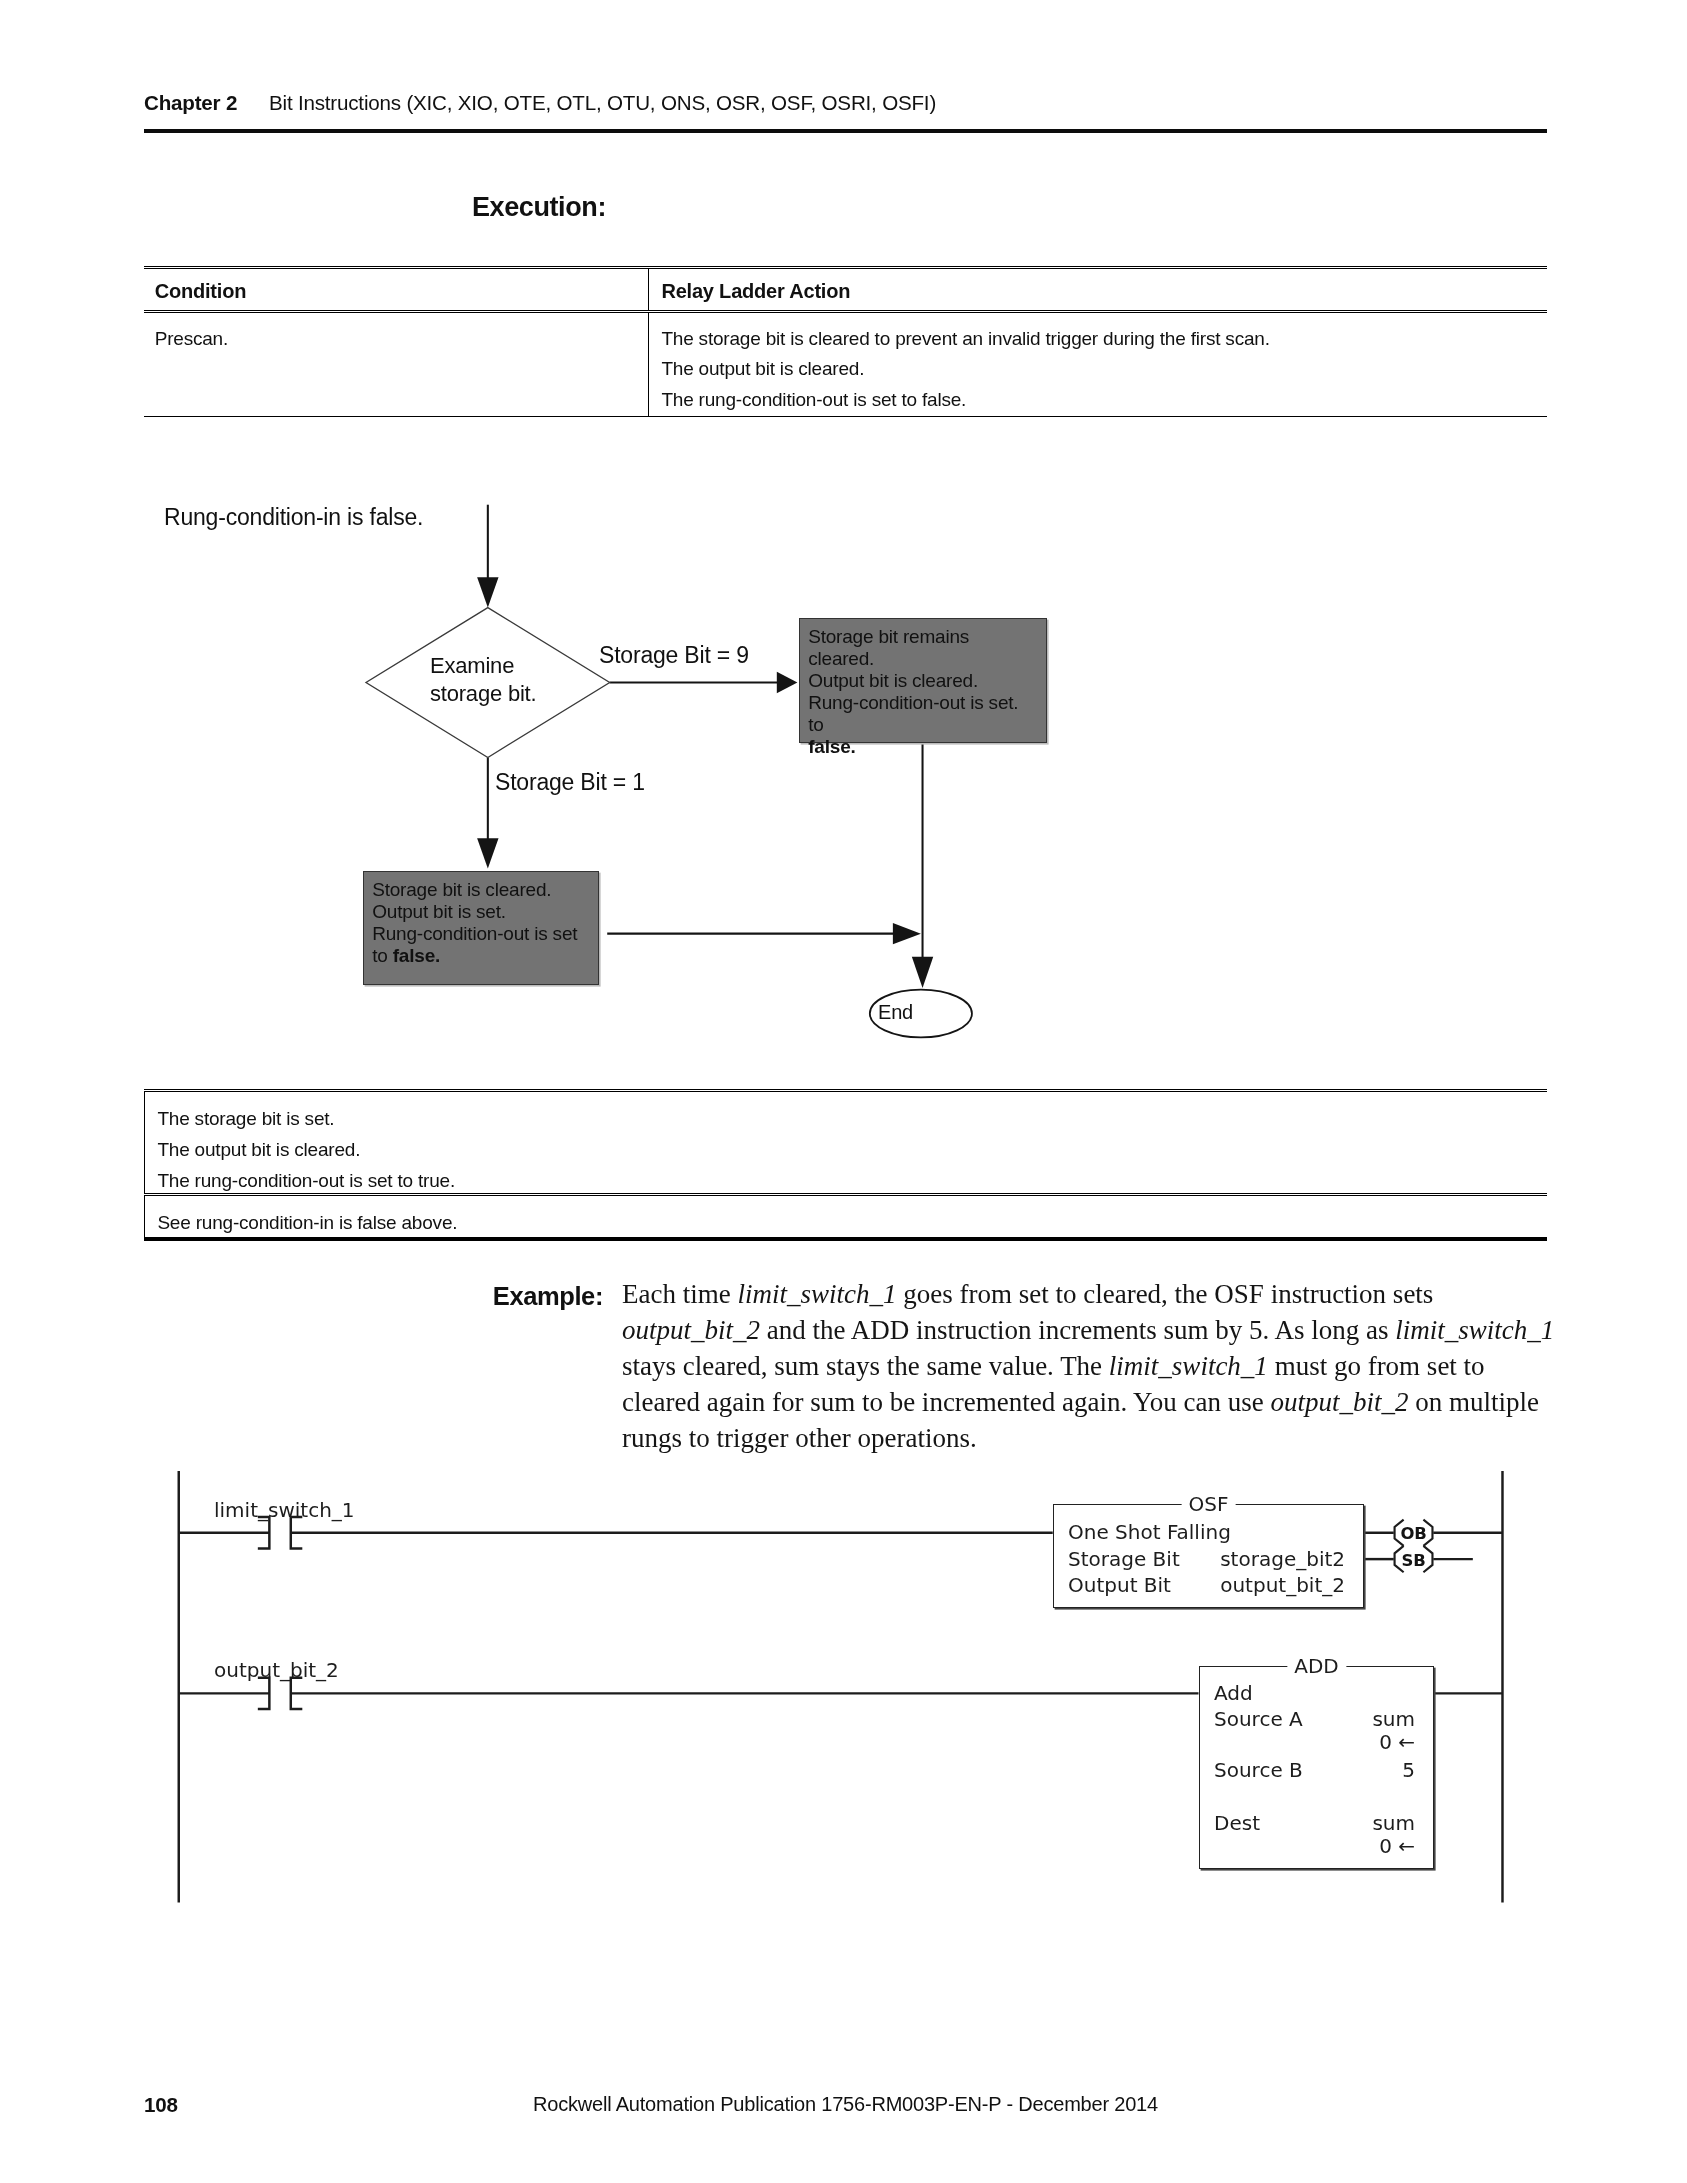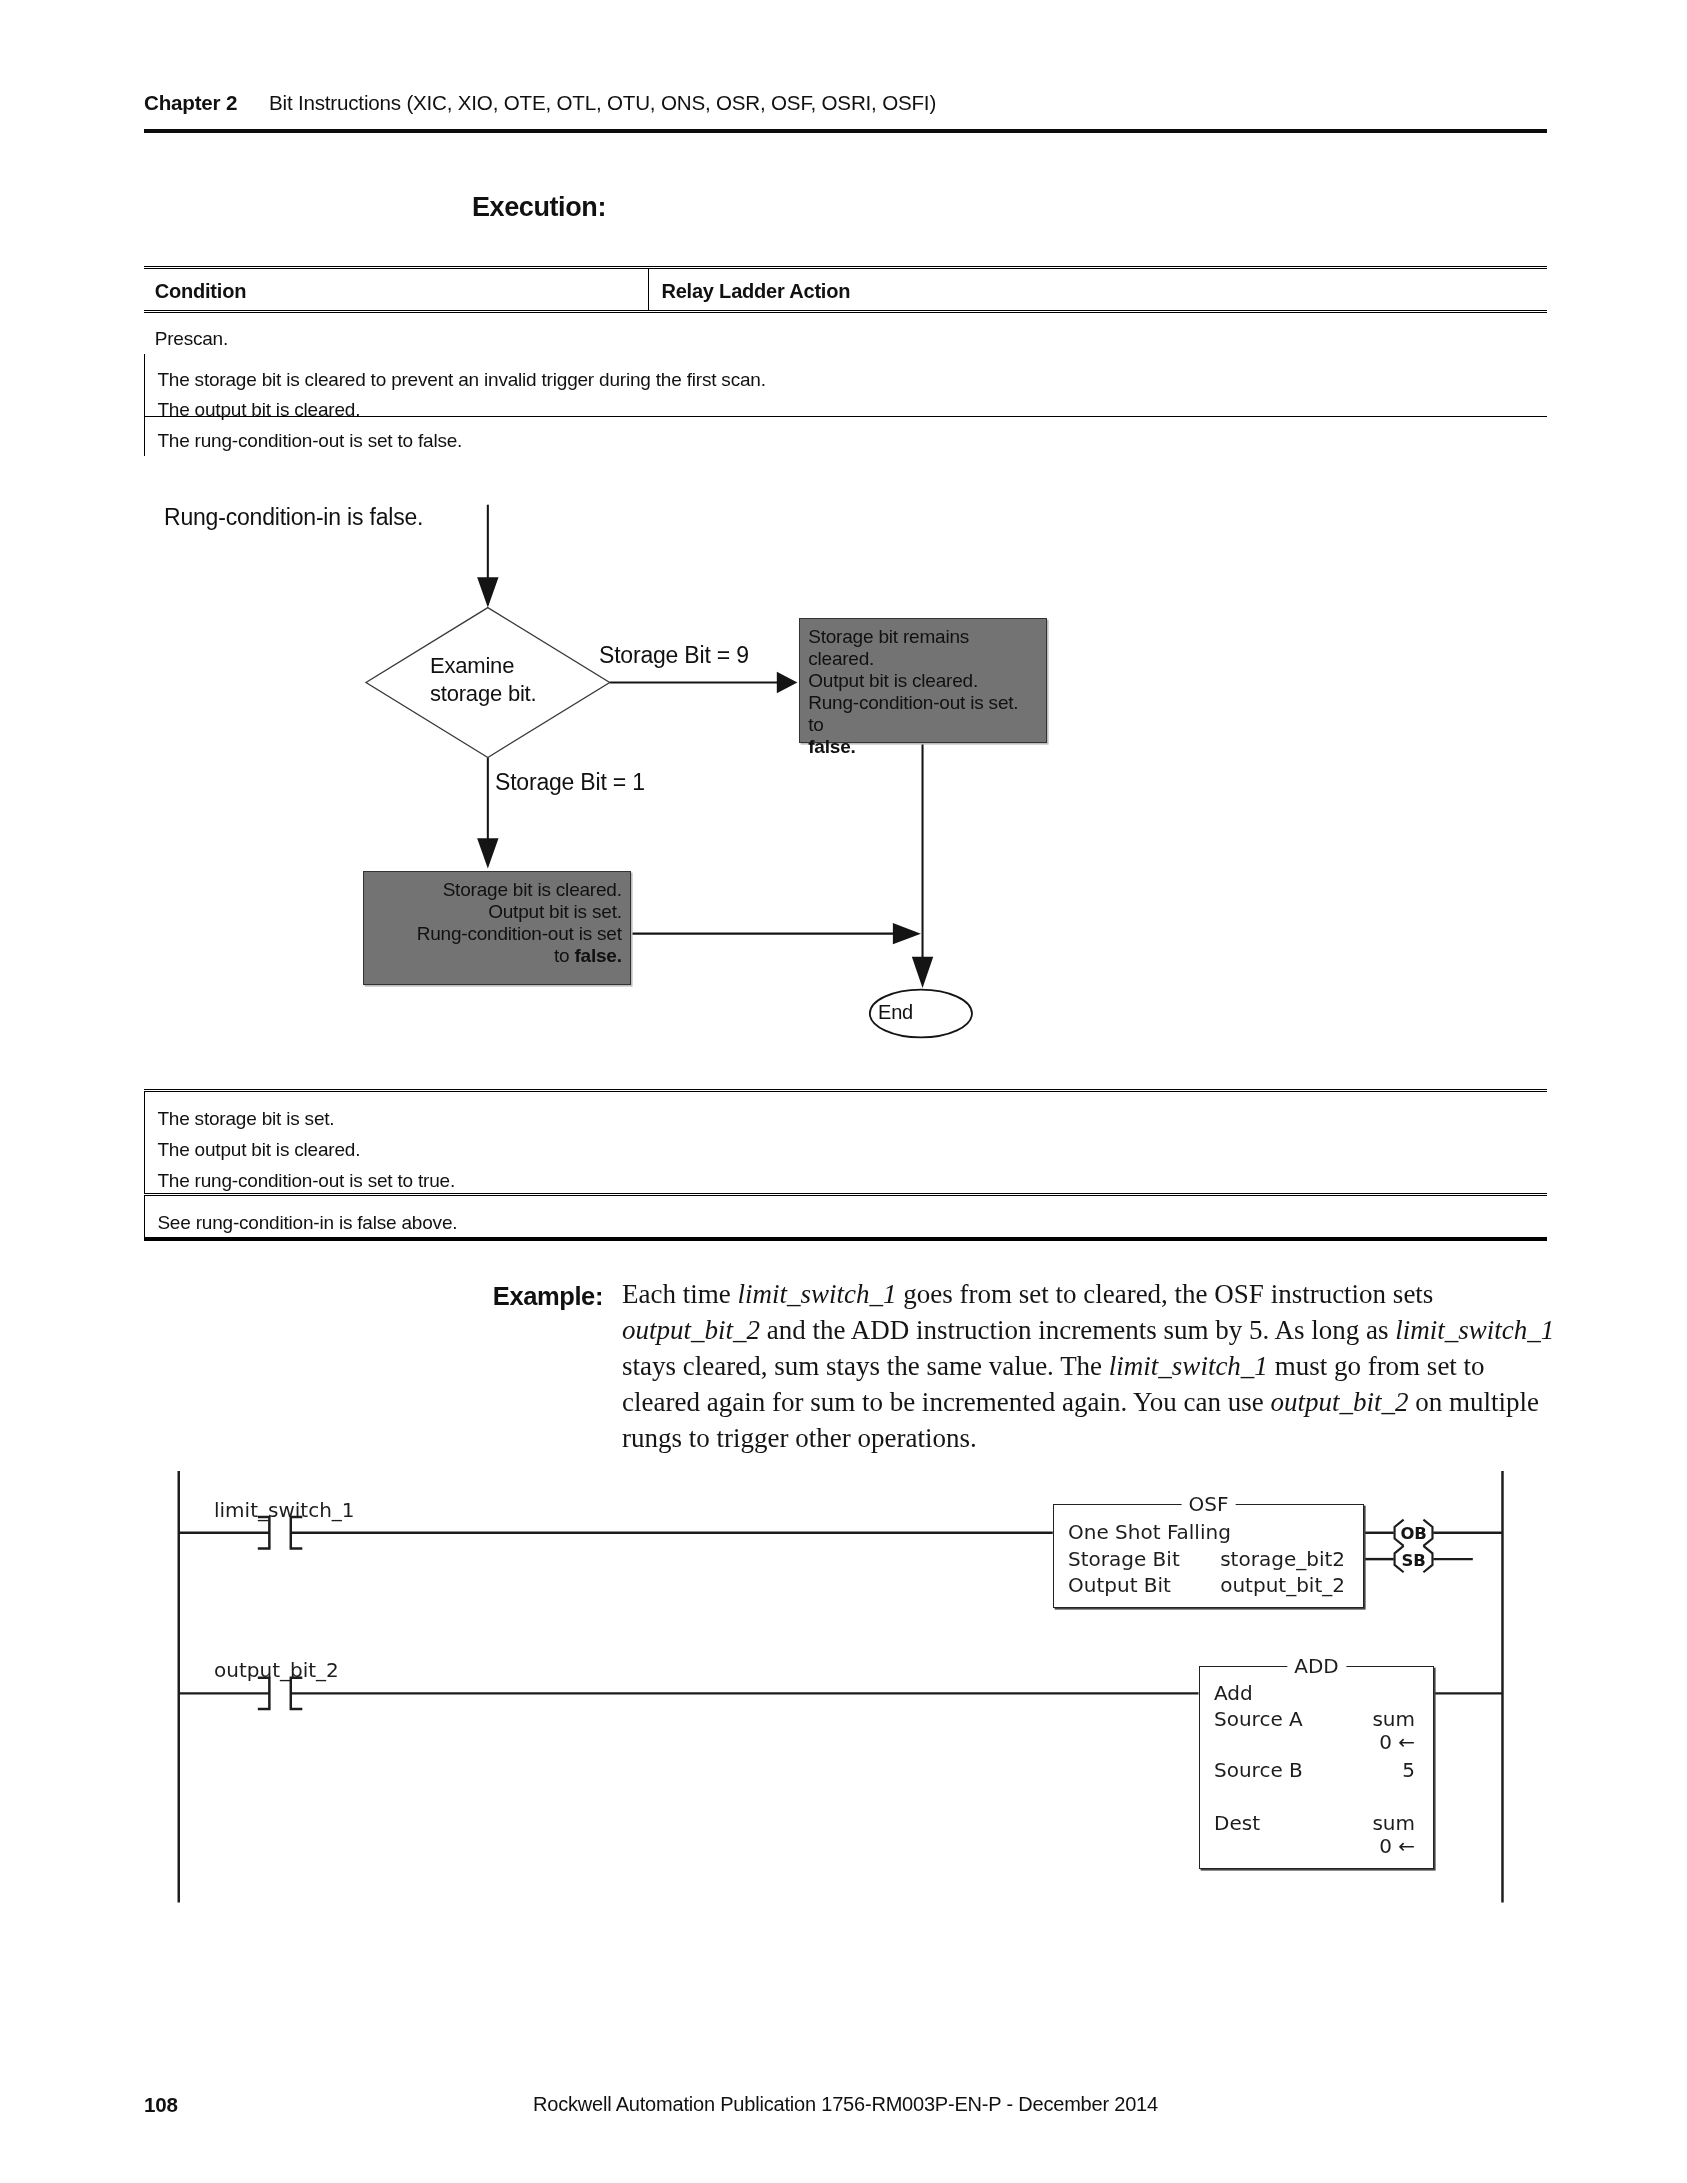--- a/index.html
+++ b/index.html
@@ -24,37 +24,37 @@
 
   
   .dtable { left:144px; width:1403px; background:#fff; }
   .t1 { top:266px; border-top:3.3px double #000; }
   .t2 { top:1089px; border-top:3.3px double #000; }
   .trow { display:flex; }
   .cell-l { width:504px; padding:10.7px 6.6px 0 10.7px; }
   .cell-r { flex:1; border-left:1.6px solid #000; padding:10.7px 6.6px 0 12.4px; }
   .t-hdr  { border-bottom:3.3px double #000; height:44px; font-weight:bold; font-size:20px; }
   .t-body { font-size:19px; }
-  .t1-body { height:104px; border-bottom:1.6px solid #000;flex-direction:column; }
+  .t1-body { height:104px; border-bottom:1.6px solid #000; }
   .t2-row1 { height:104px; border-bottom:3.3px double #000; }
   .t2-row2 { height:45px;  border-bottom:4.1px solid #000; }
   .t-line { line-height:30.5px; }
   .t2 .t-line { line-height:31px; }
 
   
   .flow-svg { left:0; top:494px; }
   .flow-label { font-size:23px; color:#111; white-space:nowrap; }
   .fl-entry { left:164px; top:504px; }
   .fl-b0 { left:599px; top:642px; }
   .fl-b1 { left:495px; top:769px; }
   .diamond-text { left:430px; top:652px; font-size:22px; line-height:28px; }
   .flow-box { border:1.6px solid #333; background:#737373; font-size:19px;
               line-height:22px; padding:6.6px 8.2px; box-shadow:1.6px 1.6px 0 #bbb; }
   .fb-right { left:799px; top:618px; width:248px; height:125px; }
-  .fb-down  { left:363px; top:871px; width:268px; height:114px;text-align:right; }
+  .fb-down  { left:363px; top:871px; width:236px; height:114px; }
   .end-text { left:878px; top:1001px; font-size:20px; }
 
   
   .example-par { left:622px; top:1276px; width:939px;
                  font-family:"Liberation Serif", serif; font-size:27px;
                  line-height:36px; letter-spacing:0; color:#151515; }
   .example-par em { font-style:italic; }
 
   
   .ladder-svg { left:0; top:1466px; }

